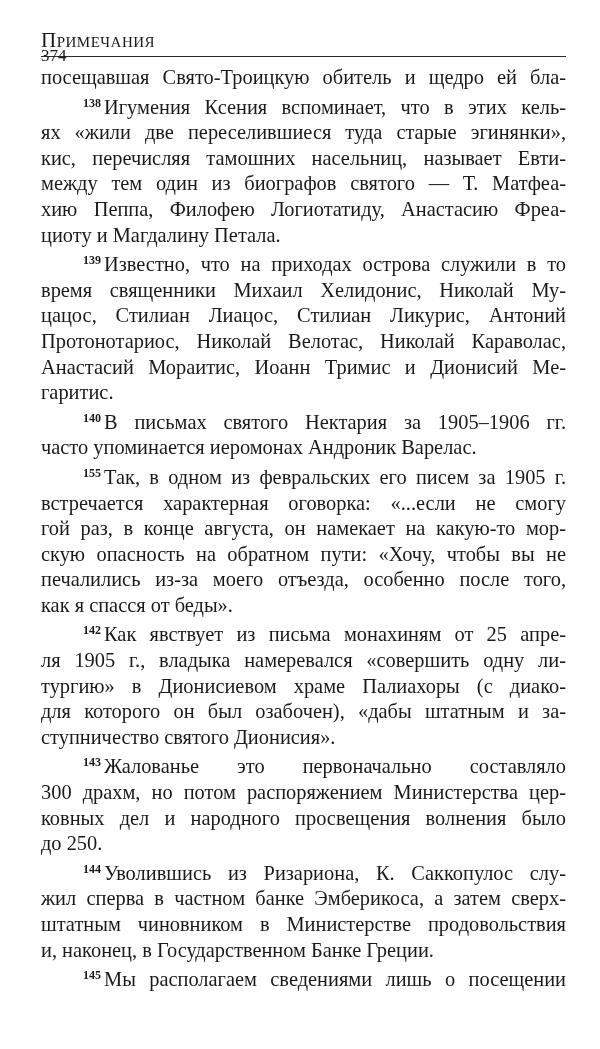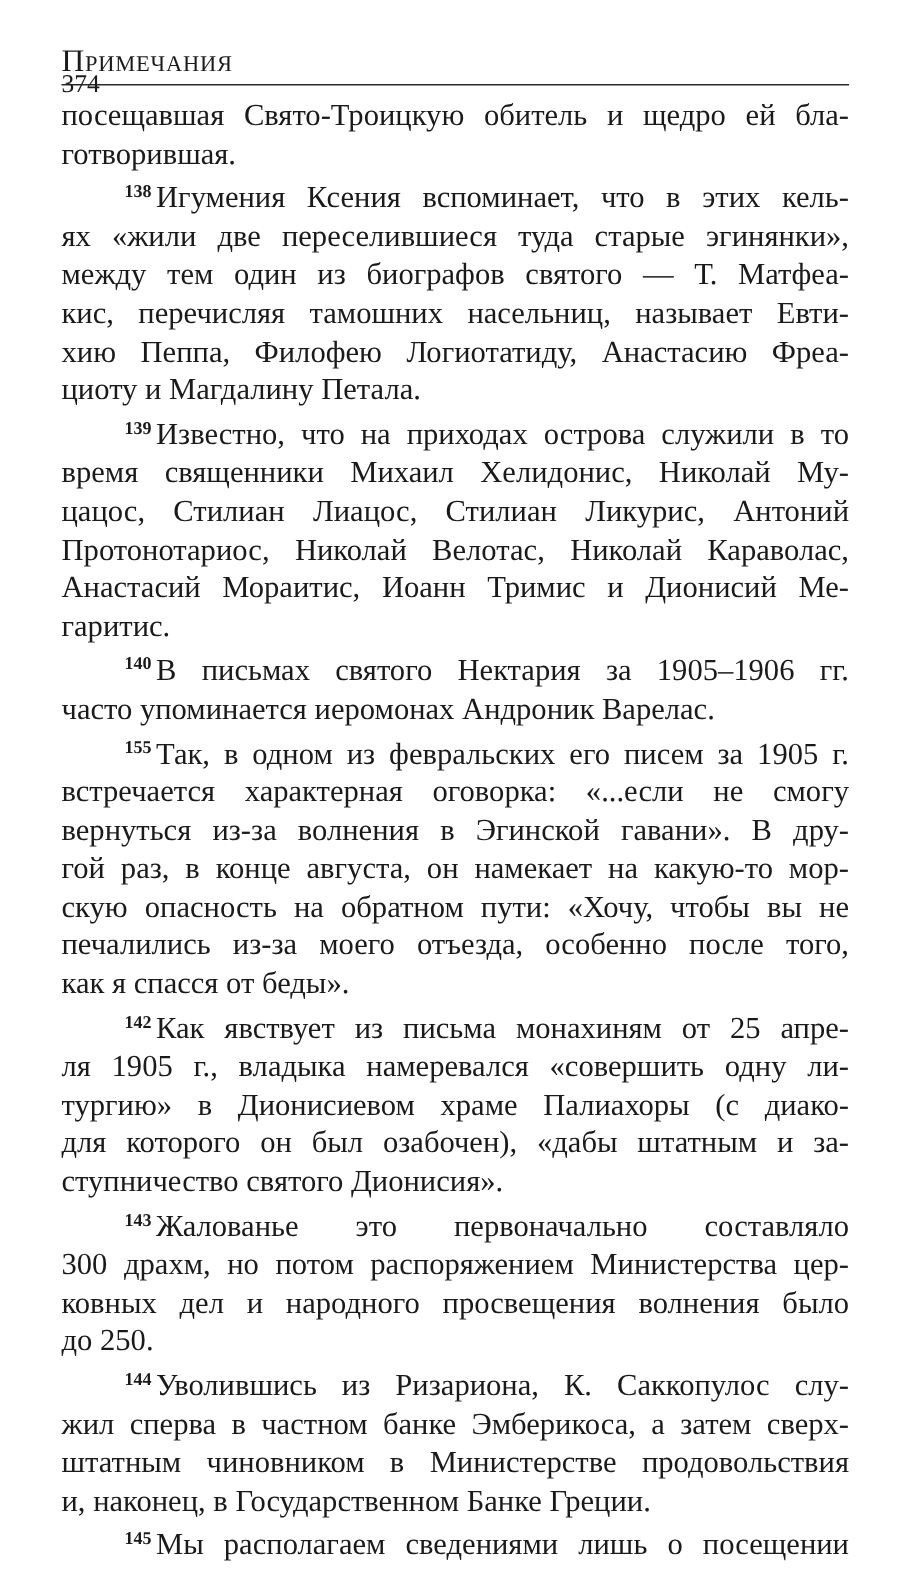--- a/index.html
+++ b/index.html
@@ -20,28 +20,27 @@
 
 <div class="page">
   <div class="header">
     <span class="pagenum">374</span>
     <span class="runhead">Примечания</span>
   </div>
 
   <div class="body">
     <p>
       <span class="l">посещавшая Свято-Троицкую обитель и щедро ей бла-</span>
-      <span class="l last">готворившая.</span>
     </p>
 
     <p>
       <span class="l ind"><sup class="num">138</sup><span>Игумения Ксения вспоминает, что в этих кель-</span></span>
       <span class="l">ях «жили две переселившиеся туда старые эгинянки»,</span>
+      <span class="l">кис, перечисляя тамошних насельниц, называет Евти-</span>
       <span class="l">между тем один из биографов святого — Т. Матфеа-</span>
-      <span class="l">кис, перечисляя тамошних насельниц, называет Евти-</span>
       <span class="l">хию Пеппа, Филофею Логиотатиду, Анастасию Фреа-</span>
       <span class="l last">циоту и Магдалину Петала.</span>
     </p>
 
     <p>
       <span class="l ind"><sup class="num">139</sup><span>Известно, что на приходах острова служили в то</span></span>
       <span class="l">время священники Михаил Хелидонис, Николай Му-</span>
       <span class="l">цацос, Стилиан Лиацос, Стилиан Ликурис, Антоний</span>
       <span class="l">Протонотариос, Николай Велотас, Николай Караволас,</span>
       <span class="l">Анастасий Мораитис, Иоанн Тримис и Дионисий Ме-</span>
@@ -49,21 +48,20 @@
     </p>
 
     <p>
       <span class="l ind"><sup class="num">140</sup><span>В письмах святого Нектария за 1905–1906 гг.</span></span>
       <span class="l last">часто упоминается иеромонах Андроник Варелас.</span>
     </p>
 
     <p>
       <span class="l ind"><sup class="num">155</sup><span>Так, в одном из февральских его писем за 1905 г.</span></span>
       <span class="l">встречается характерная оговорка: «...если не смогу</span>
-      <span class="l">вернуться из-за волнения в Эгинской гавани». В дру-</span>
       <span class="l">гой раз, в конце августа, он намекает на какую-то мор-</span>
       <span class="l">скую опасность на обратном пути: «Хочу, чтобы вы не</span>
       <span class="l">печалились из-за моего отъезда, особенно после того,</span>
       <span class="l last">как я спасся от беды».</span>
     </p>
 
     <p>
       <span class="l ind"><sup class="num">142</sup><span>Как явствует из письма монахиням от 25 апре-</span></span>
       <span class="l">ля 1905 г., владыка намеревался «совершить одну ли-</span>
       <span class="l">тургию» в Дионисиевом храме Палиахоры (с диако-</span>

